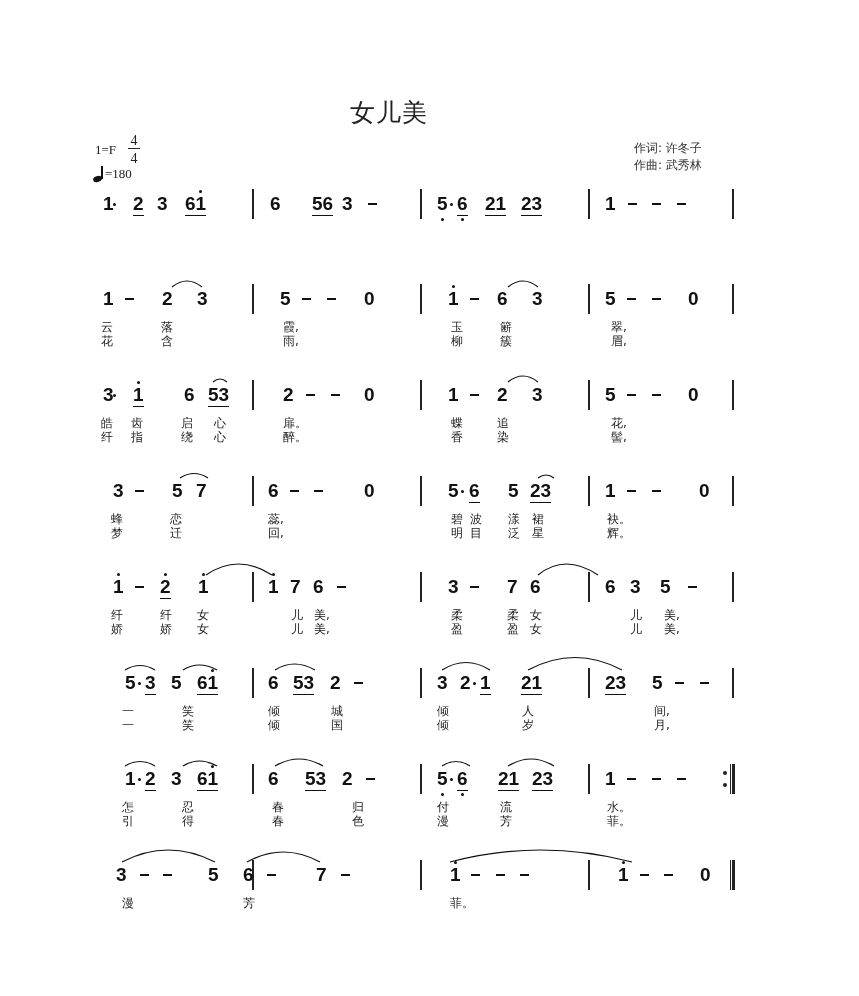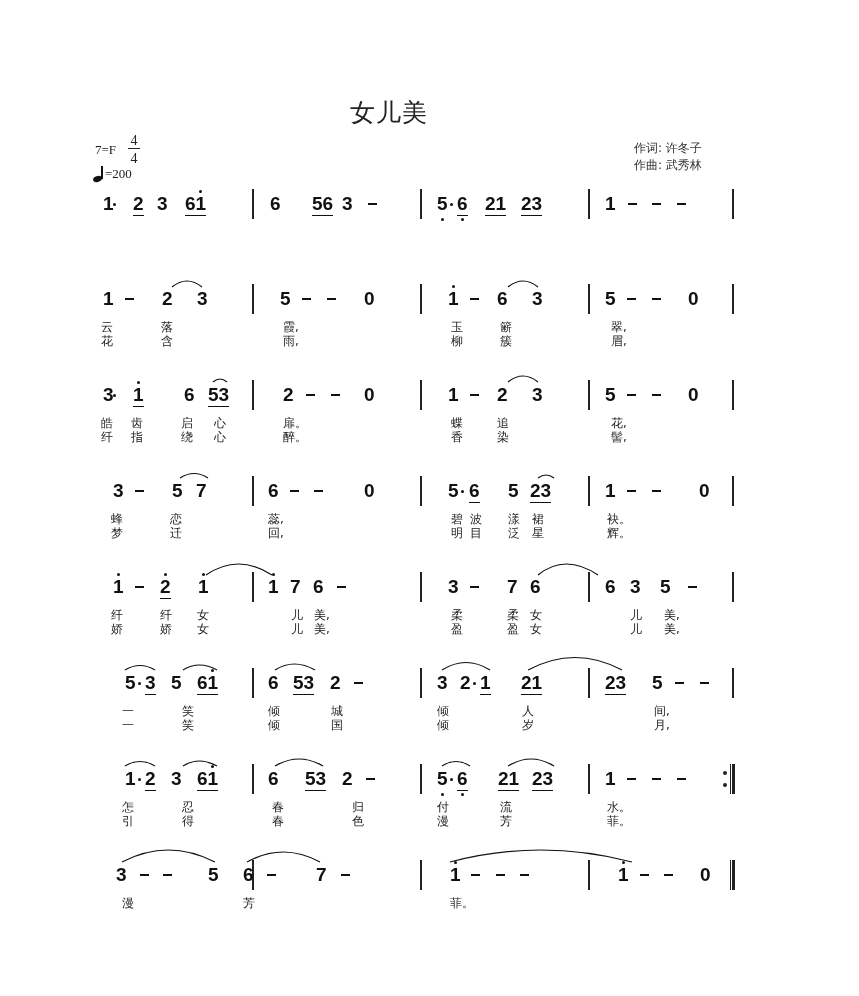--- a/index.html
+++ b/index.html
@@ -25,32 +25,32 @@
   .dash { position:absolute; top:-2px; width:9px; height:1.5px; background:#111; }
   .aug { position:absolute; top:-2px; width:3px; height:3px; background:#111; border-radius:50%; }
   .lyr { position:absolute; font-size:12px; font-family:"DejaVu Sans", sans-serif; color:#222; line-height:14px; white-space:nowrap; }
   svg.slurs { position:absolute; left:0; top:0; width:859px; height:996px; pointer-events:none; }
 </style>
 </head>
 <body>
 
 <div class="title">女儿美</div>
 
-<div class="key">7=F</div>
+<div class="key">1=F</div>
 <div class="timesig">
   <div>4</div>
   <div style="height:1px;width:12px;background:#222;margin:-1px auto 1px;"></div>
   <div>4</div>
 </div>
 <div class="tempo">
   <span class="qnote">
       <span class="stem"></span>
       <span class="head"></span>
     </span>
-  <span>=200</span>
+  <span>=180</span>
 </div>
 
 <div class="credits">
   <div>作词: 许冬子</div>
   <div>作曲: 武秀林</div>
 </div>
 
 <div id="score">
     <div class="row" style="top: 205px;">
       <div class="barline" style="left: 252px;"></div>

